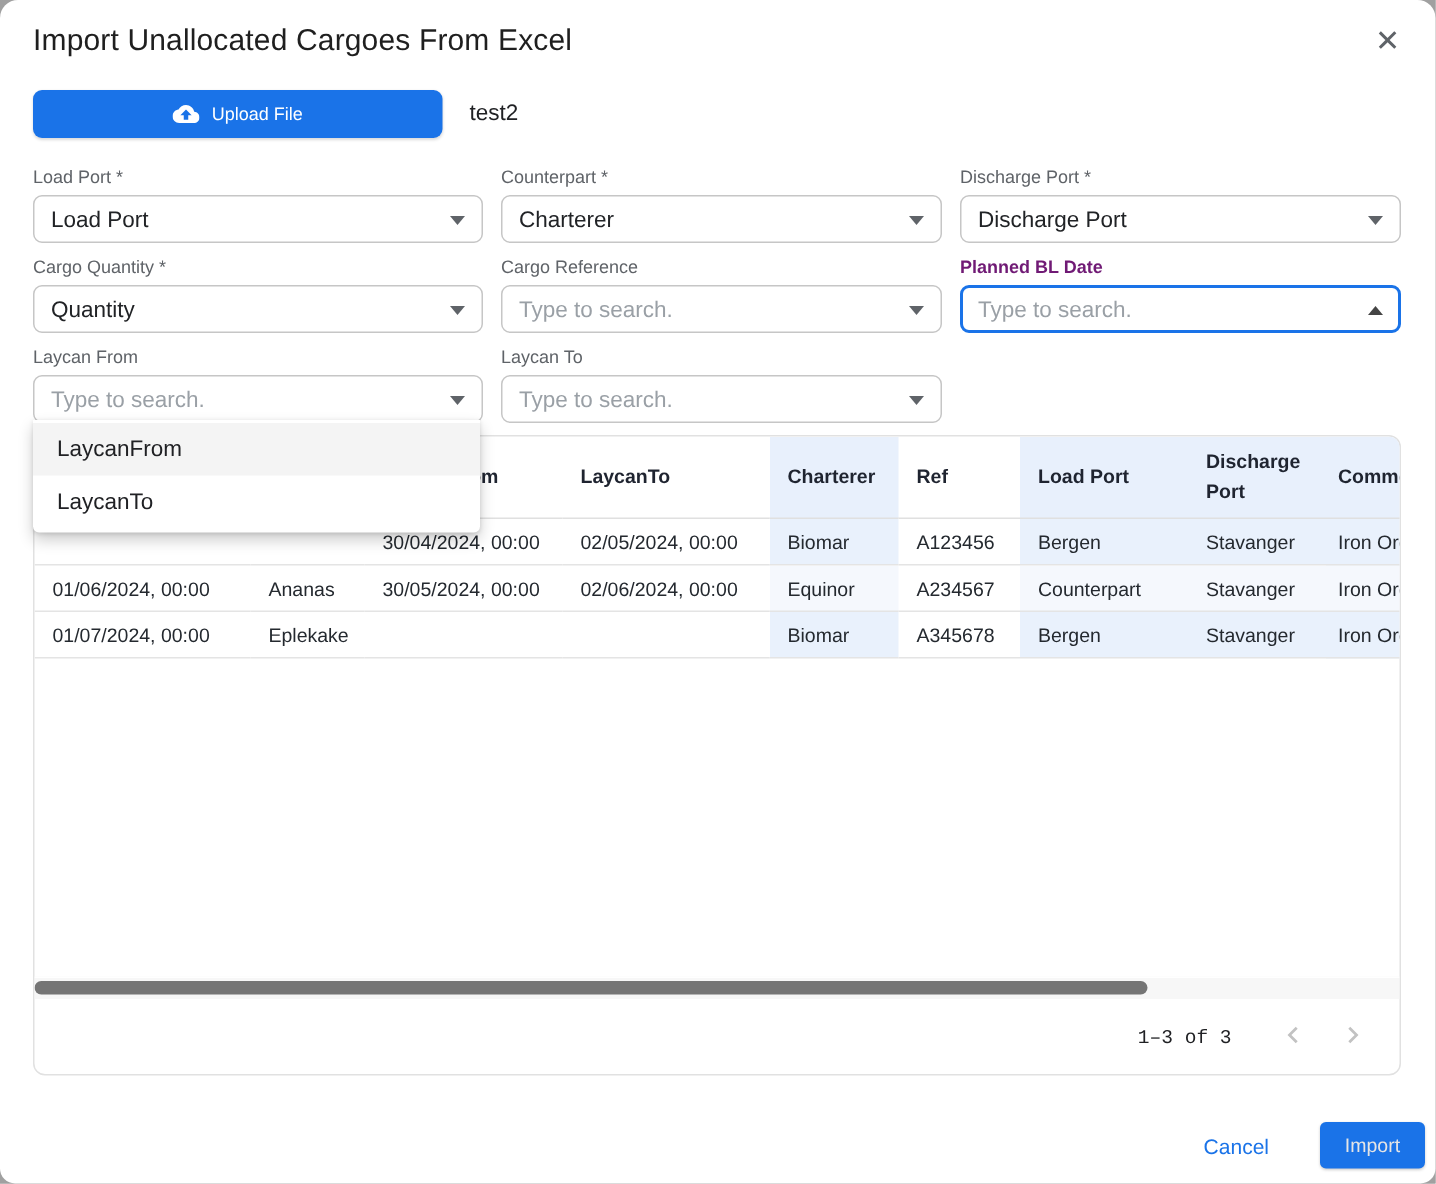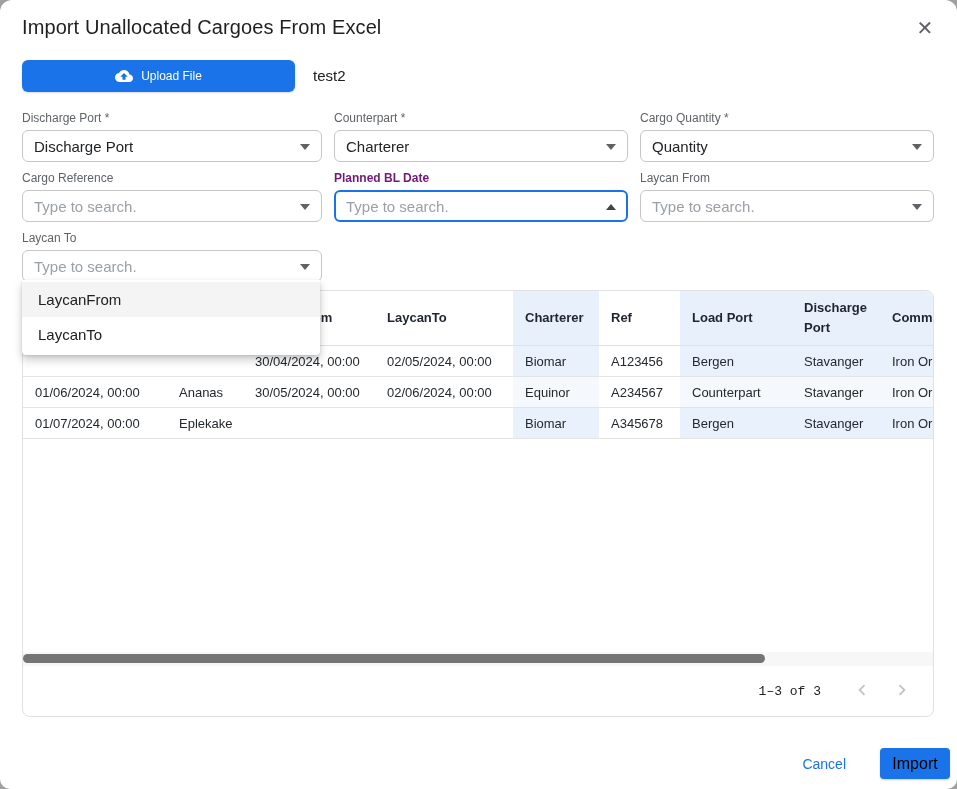--- a/index.html
+++ b/index.html
@@ -64,48 +64,53 @@
     justify-content:flex-end;gap:28px;padding-right:14px;}
   .pg-label{font-size:13px;color:#202124;font-family:Liberation Mono, monospace;}
   .pg-btns{display:flex;gap:14px;margin-right:4px;}
   .pg-btn{width:26px;height:26px;border:none;background:none;padding:0;cursor:default;}
   .pg-btn svg{width:22px;height:22px;fill:#c2c2c2;}
 
   
   .footer{position:absolute;right:7px;bottom:10px;display:flex;align-items:center;gap:24px;}
   .cancel-btn{border:none;background:none;color:#1a73e8;font-size:14px;font-weight:500;cursor:pointer;
     font-family:"Liberation Sans",sans-serif;padding:6px 10px;}
-  .import-btn{width:70px;height:31px;background:#1a73e8;border:none;border-radius:4px;color:#000000;
-    font-size:16px;font-weight:500;cursor:pointer;font-family:"Liberation Sans",sans-serif;box-shadow:0 1px 2px rgba(0,0,0,.2);}
+  .import-btn{width:70px;height:31px;background:#1a73e8;border:none;border-radius:4px;color:#e5e5e5;
+    font-size:13px;font-weight:500;cursor:pointer;font-family:"Liberation Sans",sans-serif;box-shadow:0 1px 2px rgba(0,0,0,.2);}
 </style>
 </head>
 <body>
 
 <div class="dialog">
 
   <div class="dlg-title">Import Unallocated Cargoes From Excel</div>
   <button class="close-btn">✕</button>
 
   <button class="upload-btn">
     <svg viewBox="0 0 24 24">
         <path d="M19.35 10.04C18.67 6.59 15.64 4 12 4 9.11 4 6.6 5.64 5.35 8.04 2.34 8.36 0 10.91 0 14c0 3.31 2.69 6 6 6h13c2.76 0 5-2.24 5-5 0-2.64-2.05-4.78-4.65-4.96zM14 13v4h-4v-4H7l5-5 5 5h-3z"></path>
       </svg>
     <span>Upload File</span>
   </button>
   <div class="file-name">test2</div>
 
   <div class="form-grid">
     <div class="field">
+      <span class="lbl">Load Port *</span>
+      <input value="Load Port" style="">
+      <span class="caret"></span>
+    </div>
+    <div class="field">
+      <span class="lbl">Counterpart *</span>
+      <input value="Charterer" style="">
+      <span class="caret"></span>
+    </div>
+    <div class="field">
       <span class="lbl">Discharge Port *</span>
       <input value="Discharge Port" style="">
-      <span class="caret"></span>
-    </div>
-    <div class="field">
-      <span class="lbl">Counterpart *</span>
-      <input value="Charterer" style="">
       <span class="caret"></span>
     </div>
     <div class="field">
       <span class="lbl">Cargo Quantity *</span>
       <input value="Quantity" style="">
       <span class="caret"></span>
     </div>
     <div class="field">
       <span class="lbl">Cargo Reference</span>
       <input placeholder="Type to search." style="">

